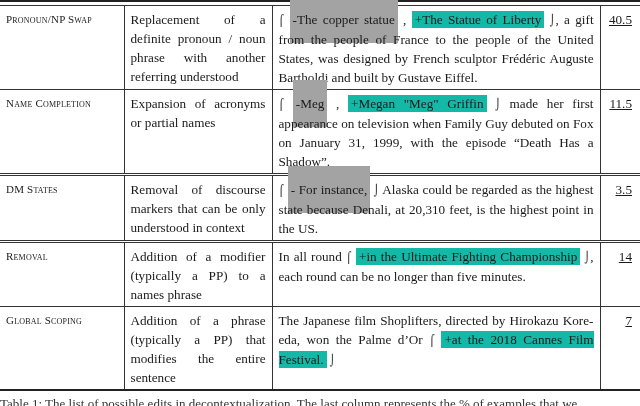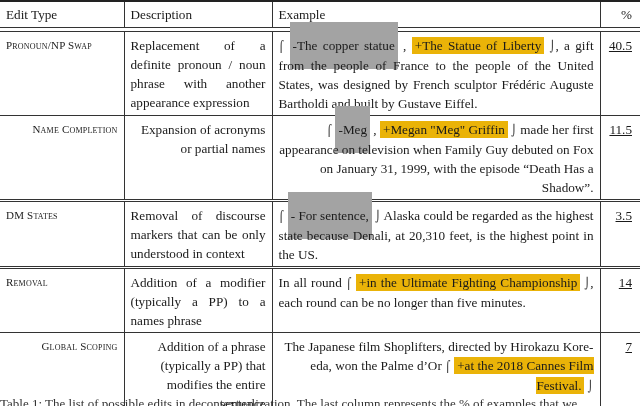--- a/index.html
+++ b/index.html
@@ -26,90 +26,84 @@
     vertical-align: top;
     padding: 0 6px;
     border-left: 1px solid #333;
     text-align: left;
     font-weight: normal;
   }
   th:first-child, td:first-child { border-left: none; padding-left: 6px; }
   thead th { padding-top: 4px; padding-bottom: 4px; border-bottom: 1px solid #333; line-height: 17px; }
   thead tr.spacer td { height: 3px; padding: 0; border-bottom: 1px solid #333; border-left: none; }
   tbody td { padding-top: 4px; padding-bottom: 2px; }
-  tr.sep-single td { border-top: 1px solid #333; text-align: right; }
+  tr.sep-single td { border-top: 1px solid #333; }
   tr.sep-double td { border-top: 3px double #333; }
   td.edit-type {
     font-variant: small-caps;
     letter-spacing: 0.2px;
     font-size: 11px;
   }
   td.desc, td.example { text-align: justify; }
   td.pct { text-align: right; padding-right: 8px; text-decoration: underline; }
   th.pct-h { text-align: right; padding-right: 8px; }
   .del {
     background: #a3a3a3;
     padding: 16px 3px;
     margin-top: 12px;
   }
   .add {
-    background: #eab308;
+    background: #14b8a6;
     padding: 1px 3px;
   }
   .brace { color: #444; font-family: "DejaVu Serif", serif; font-size: 11px; }
   .caption {
     position: absolute; left: 0; top: 394px; width: 640px;
     font-size: 13px; color: #333; white-space: nowrap; overflow: hidden;
   }
 </style>
 </head>
 <body>
 
 <div class="table-wrap">
 <table class="edit-table">
   <colgroup>
         <col class="c1">
         <col class="c2">
         <col class="c3">
         <col class="c4">
       </colgroup>
   <thead>
-    <tr>
-      <th>Edit Type</th>
-      <th>Description</th>
-      <th>Example</th>
-      <th class="pct-h">%</th>
-    </tr>
     <tr class="spacer">
           <td></td>
           <td></td>
           <td></td>
           <td></td>
         </tr>
   </thead>
   <tbody>
 
     <tr>
       <td class="edit-type">Pronoun/NP Swap</td>
-      <td class="desc">Replacement of a definite pronoun / noun phrase with another appearance expression</td>
+      <td class="desc">Replacement of a definite pronoun / noun phrase with another referring understood</td>
       <td class="example"><span class="brace">⌠</span> <span class="del">-The copper statue</span> <span>,</span> <span class="add">+The Statue of Liberty</span> <span class="brace">⌡</span><span>, a gift from the people of France to the people of the United States, was designed by French sculptor Frédéric Auguste Bartholdi and built by Gustave Eiffel.</span></td>
       <td class="pct">40.5</td>
     </tr>
 
     <tr class="sep-single">
       <td class="edit-type">Name Completion</td>
       <td class="desc">Expansion of acronyms or partial names</td>
       <td class="example"><span class="brace">⌠</span> <span class="del">-Meg</span> <span>,</span> <span class="add">+Megan "Meg" Griffin</span> <span class="brace">⌡</span><span> made her first appearance on television when Family Guy debuted on Fox on January 31, 1999, with the episode “Death Has a Shadow”.</span></td>
       <td class="pct">11.5</td>
     </tr>
 
     <tr class="sep-double">
       <td class="edit-type">DM States</td>
       <td class="desc">Removal of discourse markers that can be only understood in context</td>
-      <td class="example"><span class="brace">⌠</span> <span class="del">- For sentence,</span> <span class="brace">⌡</span><span> Alaska could be regarded as the highest state because Denali, at 20,310 feet, is the highest point in the US.</span></td>
+      <td class="example"><span class="brace">⌠</span> <span class="del">- For instance,</span> <span class="brace">⌡</span><span> Alaska could be regarded as the highest state because Denali, at 20,310 feet, is the highest point in the US.</span></td>
       <td class="pct">3.5</td>
     </tr>
 
     <tr class="sep-double">
       <td class="edit-type">Removal</td>
       <td class="desc">Addition of a modifier (typically a PP) to a names phrase</td>
       <td class="example"><span>In all round </span><span class="brace">⌠</span> <span class="add">+in the Ultimate Fighting Championship</span> <span class="brace">⌡</span><span>, each round can be no longer than five minutes.</span></td>
       <td class="pct">14</td>
     </tr>
 

